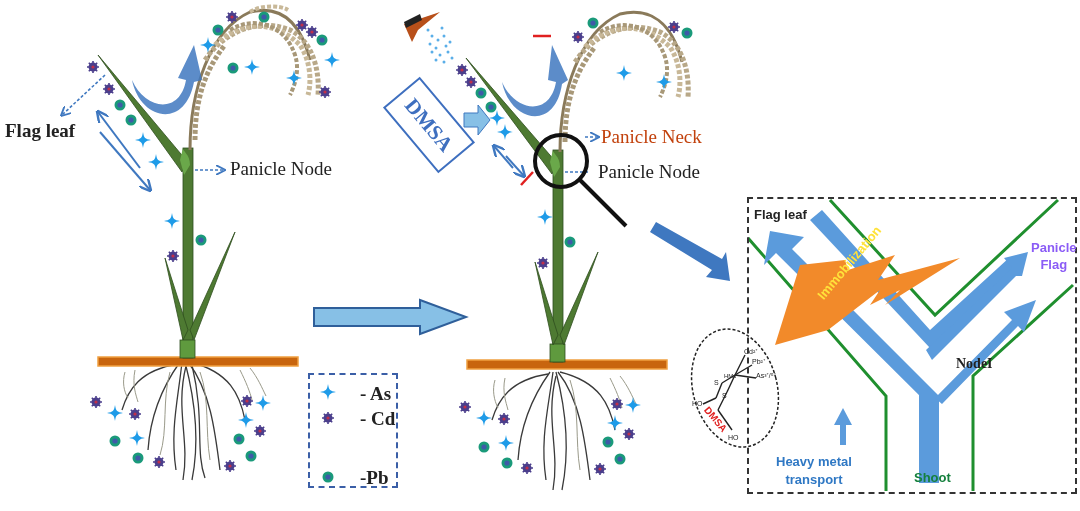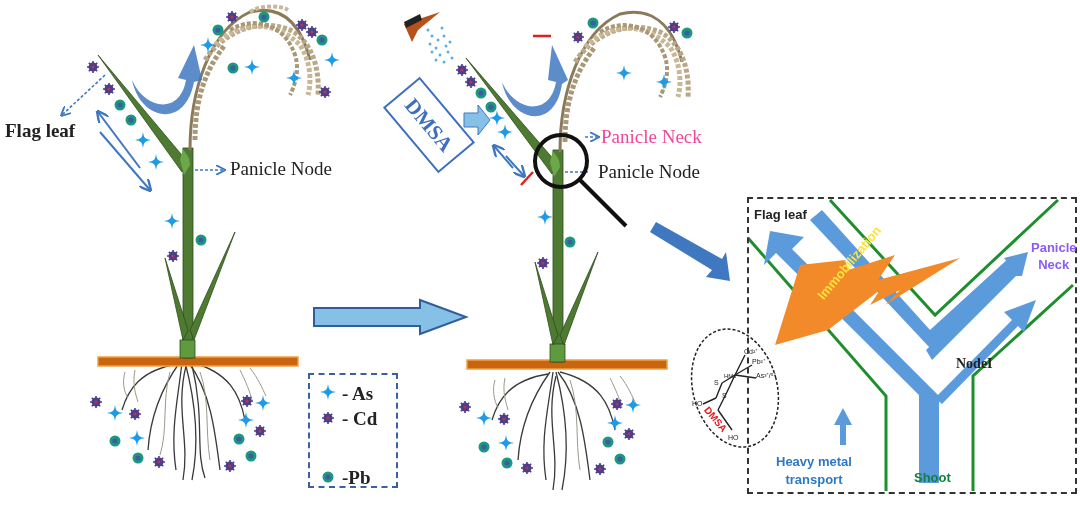--- a/index.html
+++ b/index.html
@@ -3,24 +3,24 @@
 <meta charset="utf-8">
 <style>
   html, body { margin: 0; padding: 0; background: #ffffff; }
   body { width: 1080px; height: 511px; overflow: hidden; position: relative; font-family: "Liberation Serif", serif; }
   #stage { position: absolute; left: 0; top: 0; width: 1080px; height: 511px; }
   .serif { font-family: "Liberation Serif", serif; }
   .sans { font-family: "Liberation Sans", sans-serif; }
   .lbl { position: absolute; white-space: nowrap; }
   .flag-leaf-left { left: 5px; top: 120px; font-size: 19px; font-weight: bold; color: #222; }
   .panicle-node-left { left: 230px; top: 158px; font-size: 19px; color: #222; }
-  .panicle-neck-mid { left: 601px; top: 126px; font-size: 19px; color: #ec4899; }
+  .panicle-neck-mid { left: 601px; top: 126px; font-size: 19px; color: #c2410c; }
   .panicle-node-mid { left: 598px; top: 161px; font-size: 19px; color: #222; }
   .legend-box { position: absolute; left: 308px; top: 373px; width: 86px; height: 111px; border: 2px dashed #3b5fa7; border-style: dashed; }
-  .legend-row { position: absolute; left: 10px; font-size: 19px; font-weight: bold; color: #222; display: flex; align-items: center; gap: 6px; }
+  .legend-row { position: absolute; left: 10px; font-size: 19px; font-weight: bold; color: #222; display: flex; align-items: center; gap: 24px; }
   .legend-row .sym { width: 16px; display: inline-block; text-align: center; }
   .detail-box { position: absolute; left: 747px; top: 197px; width: 326px; height: 293px; border: 2px dashed #333; }
   .d-flag { left: 754px; top: 207px; font-size: 13px; font-weight: bold; color: #222; }
   .d-neck { left: 1031px; top: 240px; font-size: 13px; font-weight: bold; color: #8b5cf6; text-align: center; line-height: 1.3; }
   .d-node { left: 912px; top: 356px; font-size: 14px; font-weight: bold; color: #222; margin-left: 44px; }
   .d-shoot { left: 914px; top: 470px; font-size: 13px; font-weight: bold; color: #15803d; }
   .d-transport { left: 776px; top: 453px; font-size: 13px; font-weight: bold; color: #2f78c4; text-align: center; line-height: 1.35; }
   .dmsa-box { position: absolute; left: 386px; top: 101px; width: 82px; height: 44px; border: 2px solid #3e6fbf; transform: rotate(50deg); transform-origin: center; display: flex; align-items: center; justify-content: center; font-size: 21px; color: #3e6fbf; font-weight: bold; }
   .immob { position: absolute; left: 820px; top: 290px; font-size: 13px; font-weight: bold; color: #ffe23a; transform: rotate(-50deg); transform-origin: left center; }
   svg text { font-family: "Liberation Sans", sans-serif; }
@@ -329,21 +329,21 @@
           </svg></span>
     <span>-Pb</span>
   </div>
 </div>
 
 
 <div class="detail-box"></div>
 <div class="lbl d-flag sans">Flag leaf</div>
 <div class="lbl d-neck sans">
   <div>Panicle</div>
-  <div>Neck</div>
+  <div>Flag</div>
 </div>
 <div class="lbl d-node serif">NodeI</div>
 <div class="lbl d-shoot sans">Shoot</div>
 <div class="lbl d-transport sans">
   <div>Heavy metal</div>
   <div>transport</div>
 </div>
 <div class="immob sans">Immobilization</div>
 </div>
 

